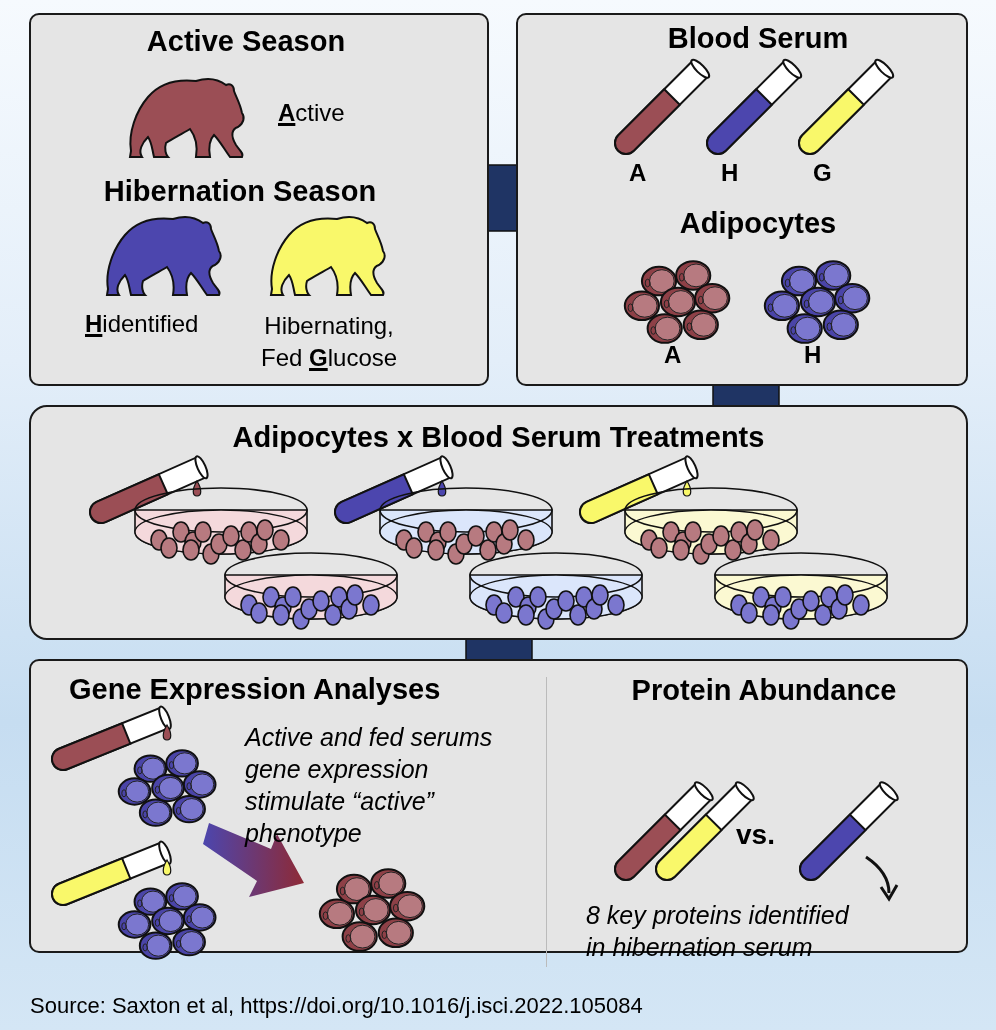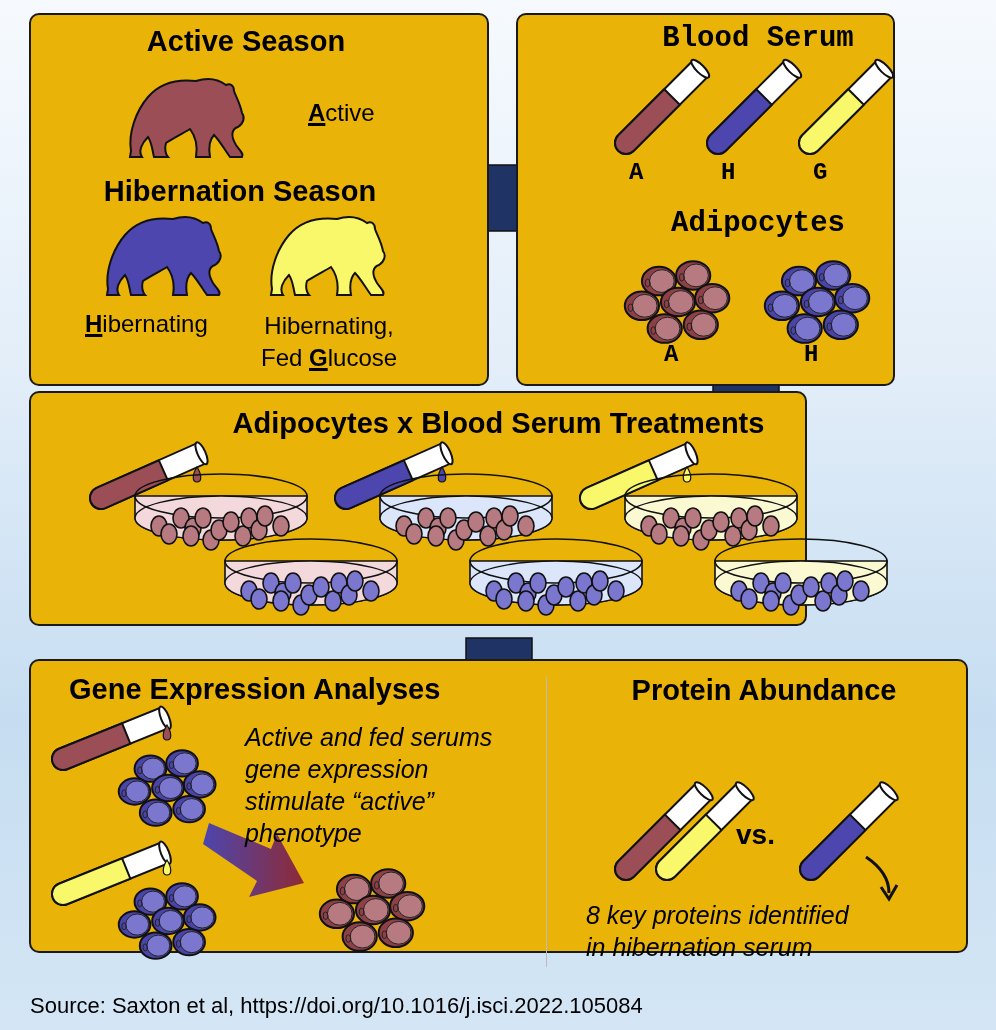--- a/index.html
+++ b/index.html
@@ -3,21 +3,21 @@
 <meta charset="utf-8">
 <style>
   html, body { margin:0; padding:0; }
   body {
     width:996px; height:1030px; overflow:hidden; position:relative;
     background: linear-gradient(180deg, #f6fafe 0%, #e3eef9 35%, #c6ddf1 70%, #d4e6f5 100%);
     font-family: "Liberation Sans", sans-serif;
     color:#000;
   }
   .panel {
-    position:absolute; background:#eab308; border:2px solid #1a1a1a; border-radius:10px; box-sizing:border-box;
+    position:absolute; background:#e5e5e5; border:2px solid #1a1a1a; border-radius:10px; box-sizing:border-box;
   }
   .title { position:absolute; font-weight:bold; font-size:29px; text-align:center; white-space:nowrap; }
   .label { position:absolute; font-size:24px; white-space:nowrap; }
   .blabel { position:absolute; font-size:24px; font-weight:bold; white-space:nowrap; }
   .ital { position:absolute; font-size:25px; font-style:italic; text-align:left; line-height:32px; }
   svg { position:absolute; overflow:visible; }
   .u { text-decoration:underline; font-weight:bold; text-decoration-thickness:3px; }
   .source { position:absolute; left:30px; top:993px; font-size:22px; }
 </style>
 </head>
@@ -31,40 +31,40 @@
 </svg>
 <svg style="left:466px;top:638px;" width="70" height="40">
   <polygon points="0,0 66,0 66,22 33,32 0,22" fill="#1f3464" stroke="#111" stroke-width="1.5"></polygon>
 </svg>
 
 <div class="panel" style="left:29px;top:13px;width:460px;height:373px;">
   <div class="title" style="left:0;width:430px;top:10px;">Active Season</div>
   <svg style="left:95px;top:58px;" width="125" height="90" viewBox="0 0 125 90">
     <path class="bear" d="M5,78 C2,60 10,38 22,24 C34,10 52,6 70,8 C82,4 92,6 100,12 C104,10 108,12 108,18 C110,24 114,30 116,40 C119,44 118,50 112,54 C106,56 104,62 110,72 C114,78 118,80 116,84 L104,84 C98,76 94,68 88,62 C84,66 82,72 84,84 L70,84 C72,72 70,64 64,56 C54,62 46,66 40,70 C38,76 40,82 42,84 L28,84 C26,76 26,70 22,64 C16,70 12,78 16,84 L4,84 Z" stroke="#111" stroke-width="2" fill="#9b4e55"></path>
   </svg>
-  <div class="label" style="left:247px;top:84px;margin-left:30px;">
+  <div class="label" style="left:247px;top:84px;">
     <span class="u">A</span><span>ctive</span>
   </div>
   <div class="title" style="left:0;width:418px;top:160px;">Hibernation Season</div>
   <svg style="left:72px;top:196px;" width="125" height="90" viewBox="0 0 125 90">
     <path class="bear" d="M5,78 C2,60 10,38 22,24 C34,10 52,6 70,8 C82,4 92,6 100,12 C104,10 108,12 108,18 C110,24 114,30 116,40 C119,44 118,50 112,54 C106,56 104,62 110,72 C114,78 118,80 116,84 L104,84 C98,76 94,68 88,62 C84,66 82,72 84,84 L70,84 C72,72 70,64 64,56 C54,62 46,66 40,70 C38,76 40,82 42,84 L28,84 C26,76 26,70 22,64 C16,70 12,78 16,84 L4,84 Z" stroke="#111" stroke-width="2" fill="#4c46ae"></path>
   </svg>
   <svg style="left:236px;top:196px;" width="125" height="90" viewBox="0 0 125 90">
     <path class="bear" d="M5,78 C2,60 10,38 22,24 C34,10 52,6 70,8 C82,4 92,6 100,12 C104,10 108,12 108,18 C110,24 114,30 116,40 C119,44 118,50 112,54 C106,56 104,62 110,72 C114,78 118,80 116,84 L104,84 C98,76 94,68 88,62 C84,66 82,72 84,84 L70,84 C72,72 70,64 64,56 C54,62 46,66 40,70 C38,76 40,82 42,84 L28,84 C26,76 26,70 22,64 C16,70 12,78 16,84 L4,84 Z" stroke="#111" stroke-width="2" fill="#f9f86a"></path>
   </svg>
   <div class="label" style="left:54px;top:295px;">
-    <span class="u">H</span><span>ibernating</span>
+    <span class="u">H</span><span>identified</span>
   </div>
   <div class="label" style="left:230px;top:295px;text-align:center;line-height:32px;">
     <div>Hibernating,</div>
     <div><span>Fed </span><span class="u">G</span><span>lucose</span></div>
   </div>
 </div>
 
-<div class="panel" style="left:516px;top:13px;width:379px;height:373px;font-family:Liberation Mono, monospace;">
+<div class="panel" style="left:516px;top:13px;width:452px;height:373px;">
   <div class="title" style="left:0;width:480px;top:7px;">Blood Serum</div>
   <div id="serum-tubes">
       <svg width="450" height="190" style="left: 0px; top: 0px;">
         <g transform="translate(108,128) rotate(-45)">
           <path d="M0,-11 L105,-11 L105,11 L0,11 A11,11 0 0 1 0,-11 Z" fill="#fff" stroke="#111" stroke-width="2"></path>
           <path d="M0,-11 L65.1,-11 L65.1,11 L0,11 A11,11 0 0 1 0,-11 Z" fill="#9b4e55" stroke="#111" stroke-width="2"></path>
           <ellipse cx="105" cy="0" rx="4" ry="12" fill="#fff" stroke="#111" stroke-width="2"></ellipse>
         </g>
         <g transform="translate(200,128) rotate(-45)">
           <path d="M0,-11 L105,-11 L105,11 L0,11 A11,11 0 0 1 0,-11 Z" fill="#fff" stroke="#111" stroke-width="2"></path>
@@ -157,21 +157,21 @@
             <ellipse cx="325.65000000000003" cy="309.8" rx="12.35" ry="11.399999999999999" fill="#7b77cf" stroke="#222" stroke-width="1"></ellipse>
             <ellipse cx="311.40000000000003" cy="311.7" rx="2.375" ry="3.8" fill="none" stroke="#222" stroke-width="1"></ellipse>
           </g>
         </g>
       </svg>
       <div class="blabel" style="left: 146px; top: 326px;">A</div>
       <div class="blabel" style="left: 286px; top: 326px;">H</div>
     </div>
 </div>
 
-<div class="panel" style="left:29px;top:391px;width:778px;height:235px;">
+<div class="panel" style="left:29px;top:405px;width:939px;height:235px;border-radius:18px;">
   <div class="title" style="left:0;width:935px;top:14px;">Adipocytes x Blood Serum Treatments</div>
   <div id="dishes">
       <svg width="935" height="230" style="left: 0px; top: 0px;">
         <g transform="translate(70,105) rotate(-24)">
           <path d="M0,-11 L110,-11 L110,11 L0,11 A11,11 0 0 1 0,-11 Z" fill="#fff" stroke="#111" stroke-width="2"></path>
           <path d="M0,-11 L68.2,-11 L68.2,11 L0,11 A11,11 0 0 1 0,-11 Z" fill="#9b4e55" stroke="#111" stroke-width="2"></path>
           <ellipse cx="110" cy="0" rx="4" ry="12" fill="#fff" stroke="#111" stroke-width="2"></ellipse>
         </g>
         <path d="M166,74 C171,82 171,89 166,89 C161,89 161,82 166,74 Z" fill="#9b4e55" stroke="#111" stroke-width="1.2"></path>
         <g>

